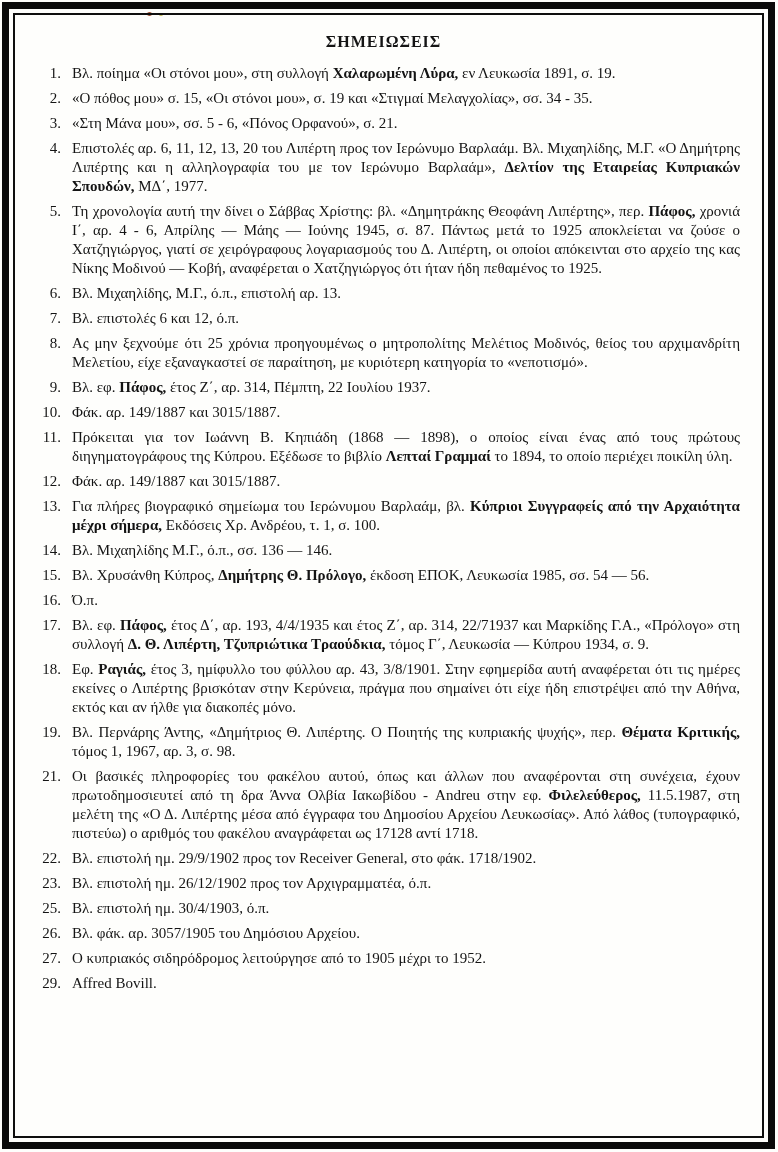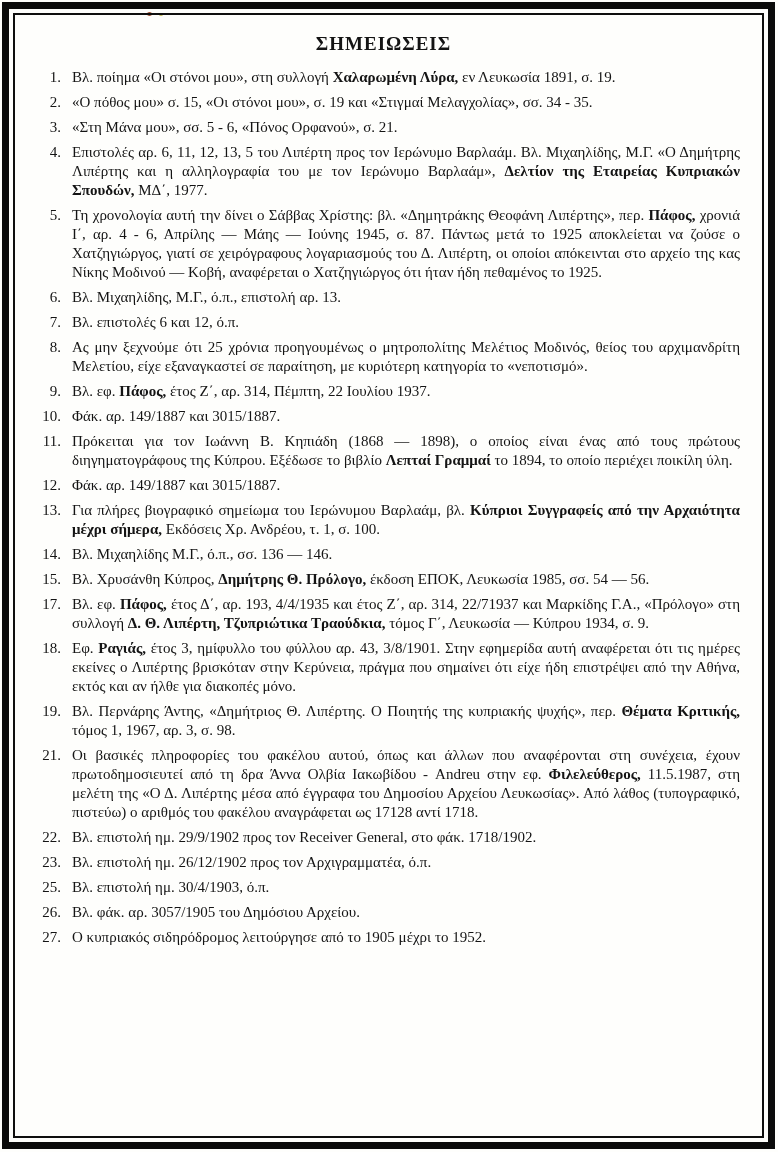--- a/index.html
+++ b/index.html
@@ -33,21 +33,21 @@
     border: 2px solid #0e0e0e;
     overflow: hidden;
   }
   .content {
     box-sizing: border-box;
     padding: 8px 22px 8px 12px;
   }
   .page-title {
     text-align: center;
     font-weight: bold;
-    font-size: 19px;
+    font-size: 16px;
     letter-spacing: 1px;
     margin: 10px 0 13px 0;
   }
   .notes-list {
     font-size: 15px;
     line-height: 19px;
   }
   .note {
     display: flex;
     margin-bottom: 6px;
@@ -89,21 +89,21 @@
             <div class="note">
               <div class="num">2.</div>
               <div class="txt"><span>«Ο πόθος μου» σ. 15, «Οι στόνοι μου», σ. 19 και «Στιγμαί Μελαγχολίας», σσ. 34 - 35.</span></div>
             </div>
             <div class="note">
               <div class="num">3.</div>
               <div class="txt"><span>«Στη Μάνα μου», σσ. 5 - 6, «Πόνος Ορφανού», σ. 21.</span></div>
             </div>
             <div class="note">
               <div class="num">4.</div>
-              <div class="txt"><span>Επιστολές αρ. 6, 11, 12, 13, 5 του Λιπέρτη προς τον Ιερώνυμο Βαρλαάμ. Βλ. Μιχαηλίδης, Μ.Γ. «Ο Δημήτρης Λιπέρτης και η αλληλογραφία του με τον Ιερώνυμο Βαρλαάμ», </span><b>Δελτίον της Εταιρείας Κυπριακών Σπουδών,</b><span> ΜΔ΄, 1977.</span></div>
+              <div class="txt"><span>Επιστολές αρ. 6, 11, 12, 13, 20 του Λιπέρτη προς τον Ιερώνυμο Βαρλαάμ. Βλ. Μιχαηλίδης, Μ.Γ. «Ο Δημήτρης Λιπέρτης και η αλληλογραφία του με τον Ιερώνυμο Βαρλαάμ», </span><b>Δελτίον της Εταιρείας Κυπριακών Σπουδών,</b><span> ΜΔ΄, 1977.</span></div>
             </div>
             <div class="note">
               <div class="num">5.</div>
               <div class="txt"><span>Τη χρονολογία αυτή την δίνει ο Σάββας Χρίστης: βλ. «Δημητράκης Θεοφάνη Λιπέρτης», περ. </span><b>Πάφος,</b><span> χρονιά Ι΄, αρ. 4 - 6, Απρίλης — Μάης — Ιούνης 1945, σ. 87. Πάντως μετά το 1925 αποκλείεται να ζούσε ο Χατζηγιώργος, γιατί σε χειρόγραφους λογαριασμούς του Δ. Λιπέρτη, οι οποίοι απόκεινται στο αρχείο της κας Νίκης Μοδινού — Κοβή, αναφέρεται ο Χατζηγιώργος ότι ήταν ήδη πεθαμένος το 1925.</span></div>
             </div>
             <div class="note">
               <div class="num">6.</div>
               <div class="txt"><span>Βλ. Μιχαηλίδης, Μ.Γ., ό.π., επιστολή αρ. 13.</span></div>
             </div>
             <div class="note">
@@ -136,20 +136,24 @@
             </div>
             <div class="note">
               <div class="num">14.</div>
               <div class="txt"><span>Βλ. Μιχαηλίδης Μ.Γ., ό.π., σσ. 136 — 146.</span></div>
             </div>
             <div class="note">
               <div class="num">15.</div>
               <div class="txt"><span>Βλ. Χρυσάνθη Κύπρος, </span><b>Δημήτρης Θ. Πρόλογο,</b><span> έκδοση ΕΠΟΚ, Λευκωσία 1985, σσ. 54 — 56.</span></div>
             </div>
             <div class="note">
+              <div class="num">16.</div>
+              <div class="txt"><span>Ό.π.</span></div>
+            </div>
+            <div class="note">
               <div class="num">17.</div>
               <div class="txt"><span>Βλ. εφ. </span><b>Πάφος,</b><span> έτος Δ΄, αρ. 193, 4/4/1935 και έτος Ζ΄, αρ. 314, 22/71937 και Μαρκίδης Γ.Α., «Πρόλογο» στη συλλογή </span><b>Δ. Θ. Λιπέρτη, Τζυπριώτικα Τραούδκια,</b><span> τόμος Γ΄, Λευκωσία — Κύπρου 1934, σ. 9.</span></div>
             </div>
             <div class="note">
               <div class="num">18.</div>
               <div class="txt"><span>Εφ. </span><b>Ραγιάς,</b><span> έτος 3, ημίφυλλο του φύλλου αρ. 43, 3/8/1901. Στην εφημερίδα αυτή αναφέρεται ότι τις ημέρες εκείνες ο Λιπέρτης βρισκόταν στην Κερύνεια, πράγμα που σημαίνει ότι είχε ήδη επιστρέψει από την Αθήνα, εκτός και αν ήλθε για διακοπές μόνο.</span></div>
             </div>
             <div class="note">
               <div class="num">19.</div>
               <div class="txt"><span>Βλ. Περνάρης Άντης, «Δημήτριος Θ. Λιπέρτης. Ο Ποιητής της κυπριακής ψυχής», περ. </span><b>Θέματα Κριτικής,</b><span> τόμος 1, 1967, αρ. 3, σ. 98.</span></div>
@@ -171,17 +175,21 @@
               <div class="txt"><span>Βλ. επιστολή ημ. 30/4/1903, ό.π.</span></div>
             </div>
             <div class="note">
               <div class="num">26.</div>
               <div class="txt"><span>Βλ. φάκ. αρ. 3057/1905 του Δημόσιου Αρχείου.</span></div>
             </div>
             <div class="note">
               <div class="num">27.</div>
               <div class="txt"><span>Ο κυπριακός σιδηρόδρομος λειτούργησε από το 1905 μέχρι το 1952.</span></div>
             </div>
+            <div class="note">
+              <div class="num">29.</div>
+              <div class="txt"><span>Affred Bovill.</span></div>
+            </div>
           </div>
       </div>
     </div>
   </div>
 </div>
 
 </body></html>

